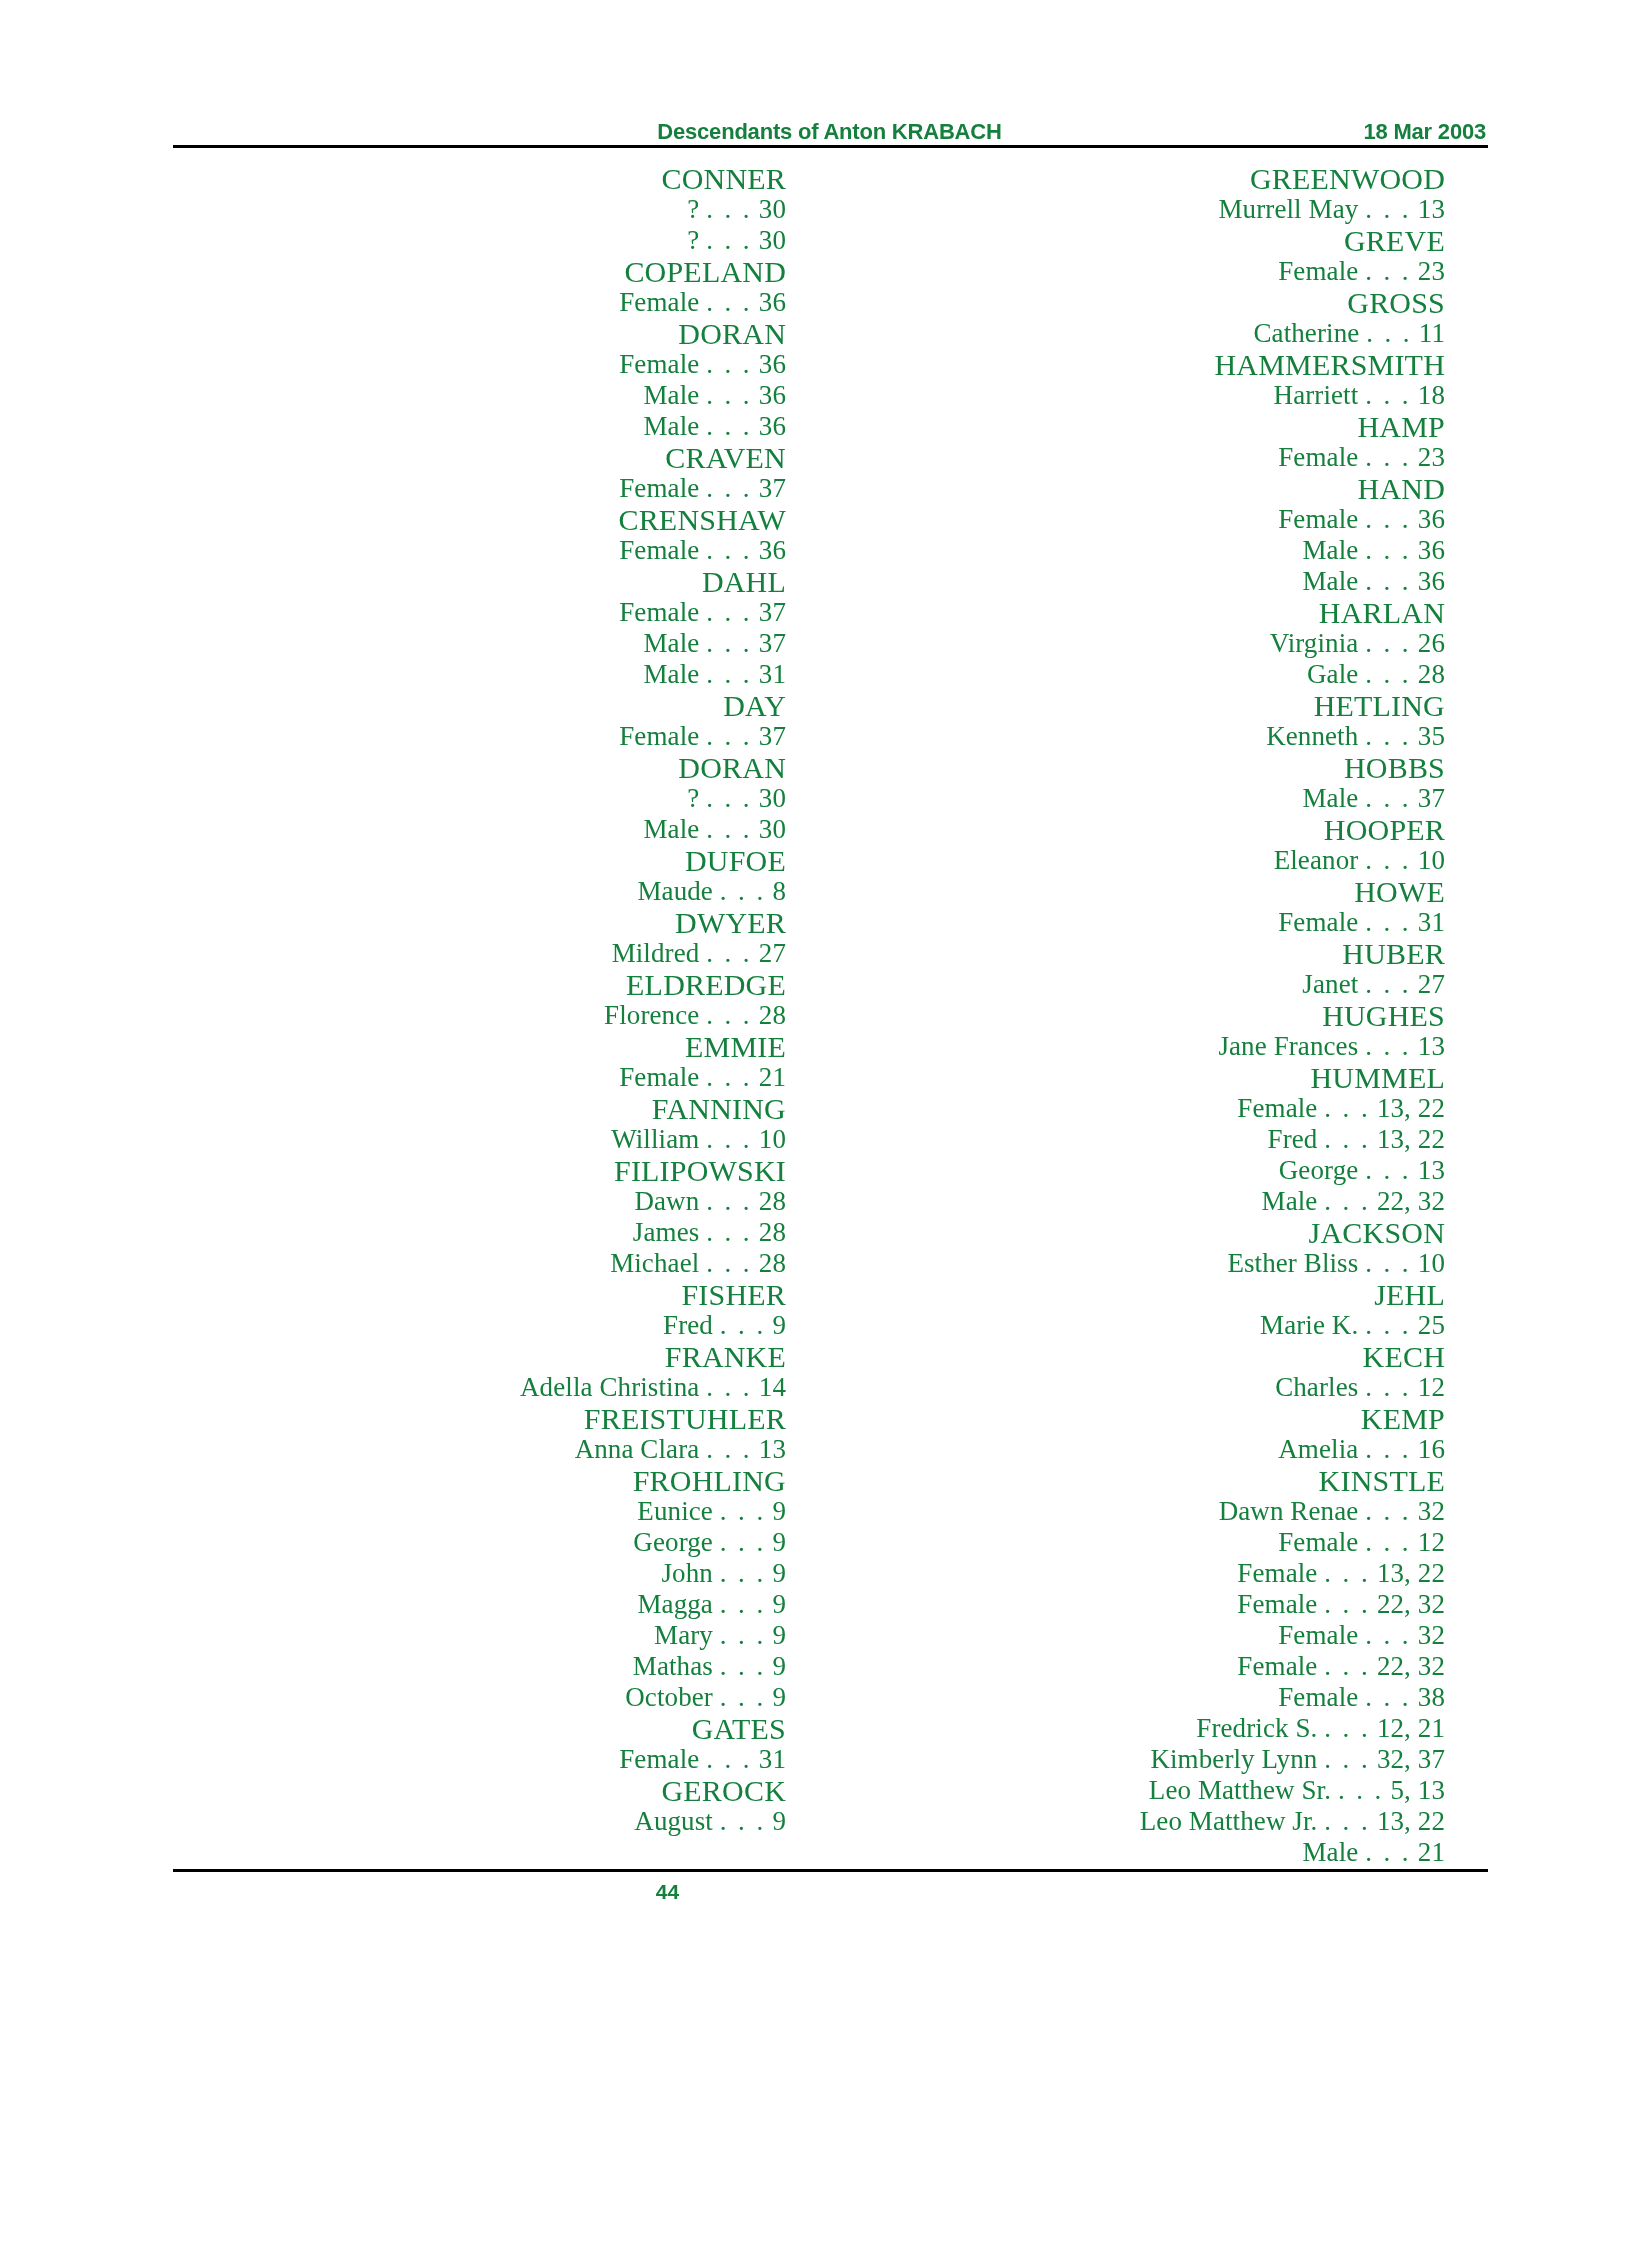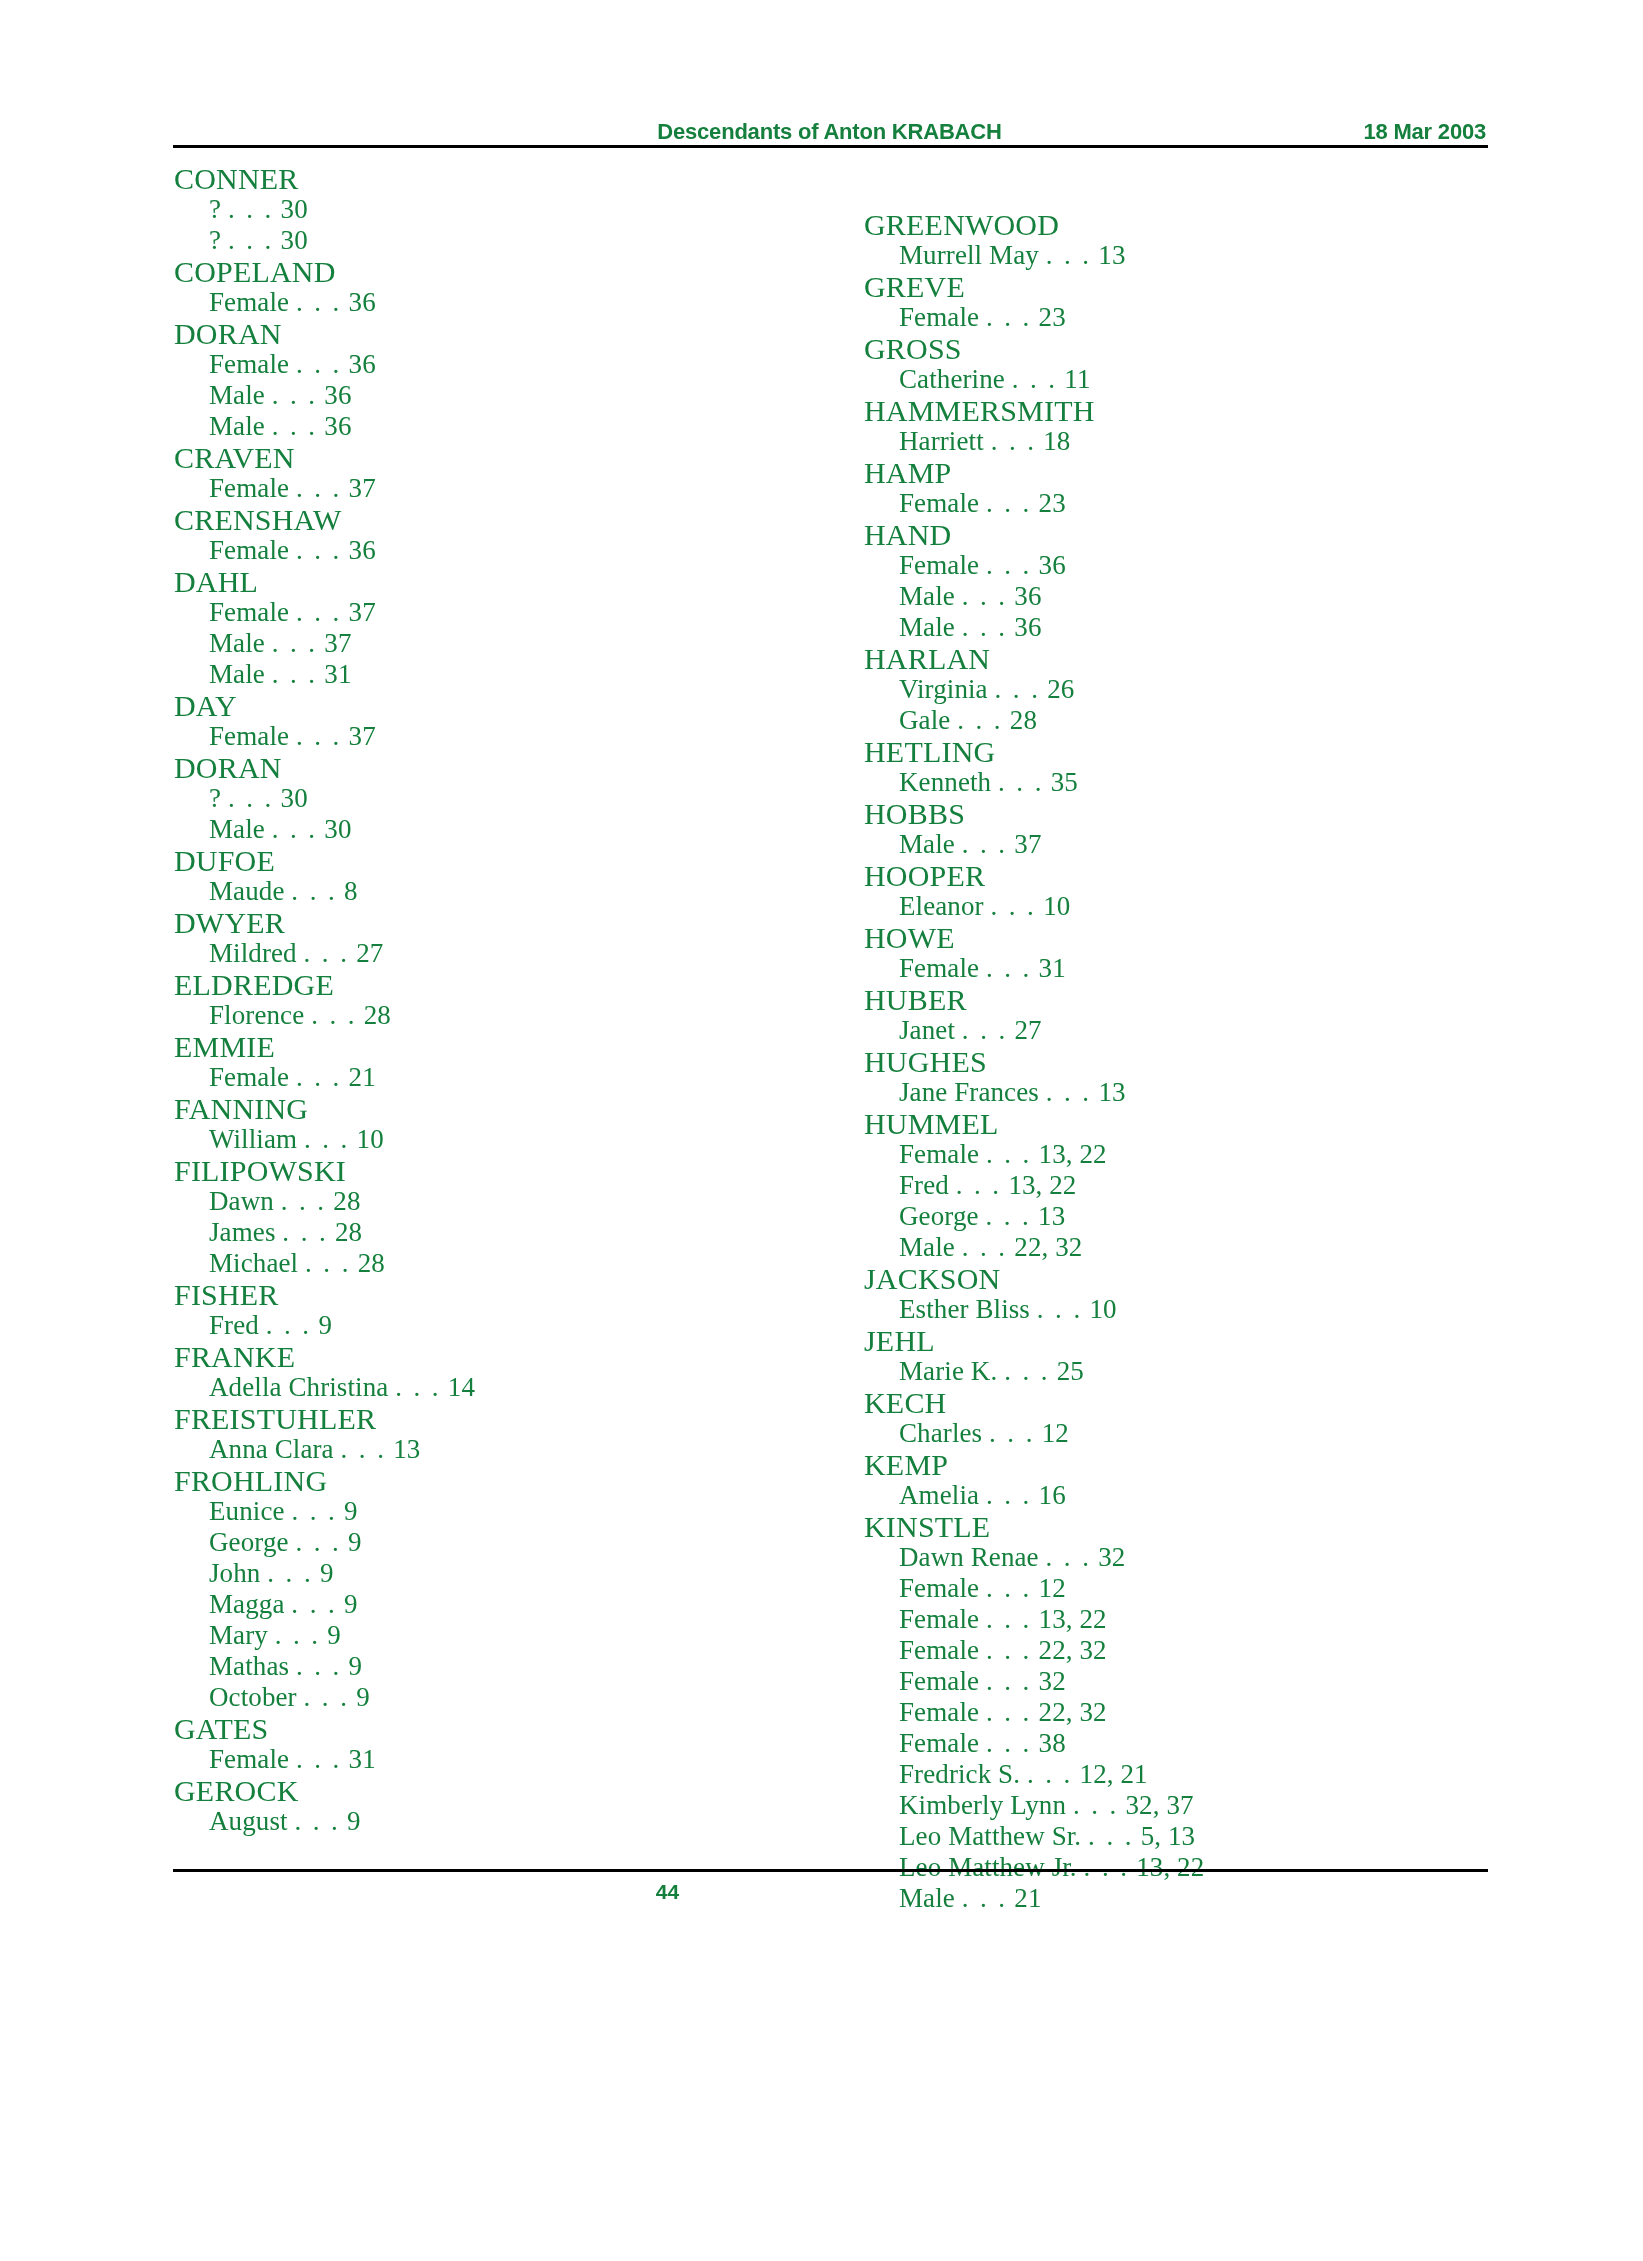--- a/index.html
+++ b/index.html
@@ -83,24 +83,25 @@
   .columns {
     position: absolute;
     left: 0;
     top: 163px;
     width: 1643px;
   }
 
   .column {
     position: absolute;
     top: 0;
+    text-align: right;
   }
 
   .column-left  { left: 174px; width: 612px; }
-  .column-right { left: 864px; width: 661px; margin-top: 46px; }
+  .column-right { left: 784px; width: 661px; }
 
   .surname-group {
     margin: 0;
     padding: 0;
   }
 
   .surname {
     font-size: 30px;
     line-height: 31px;
     white-space: nowrap;

